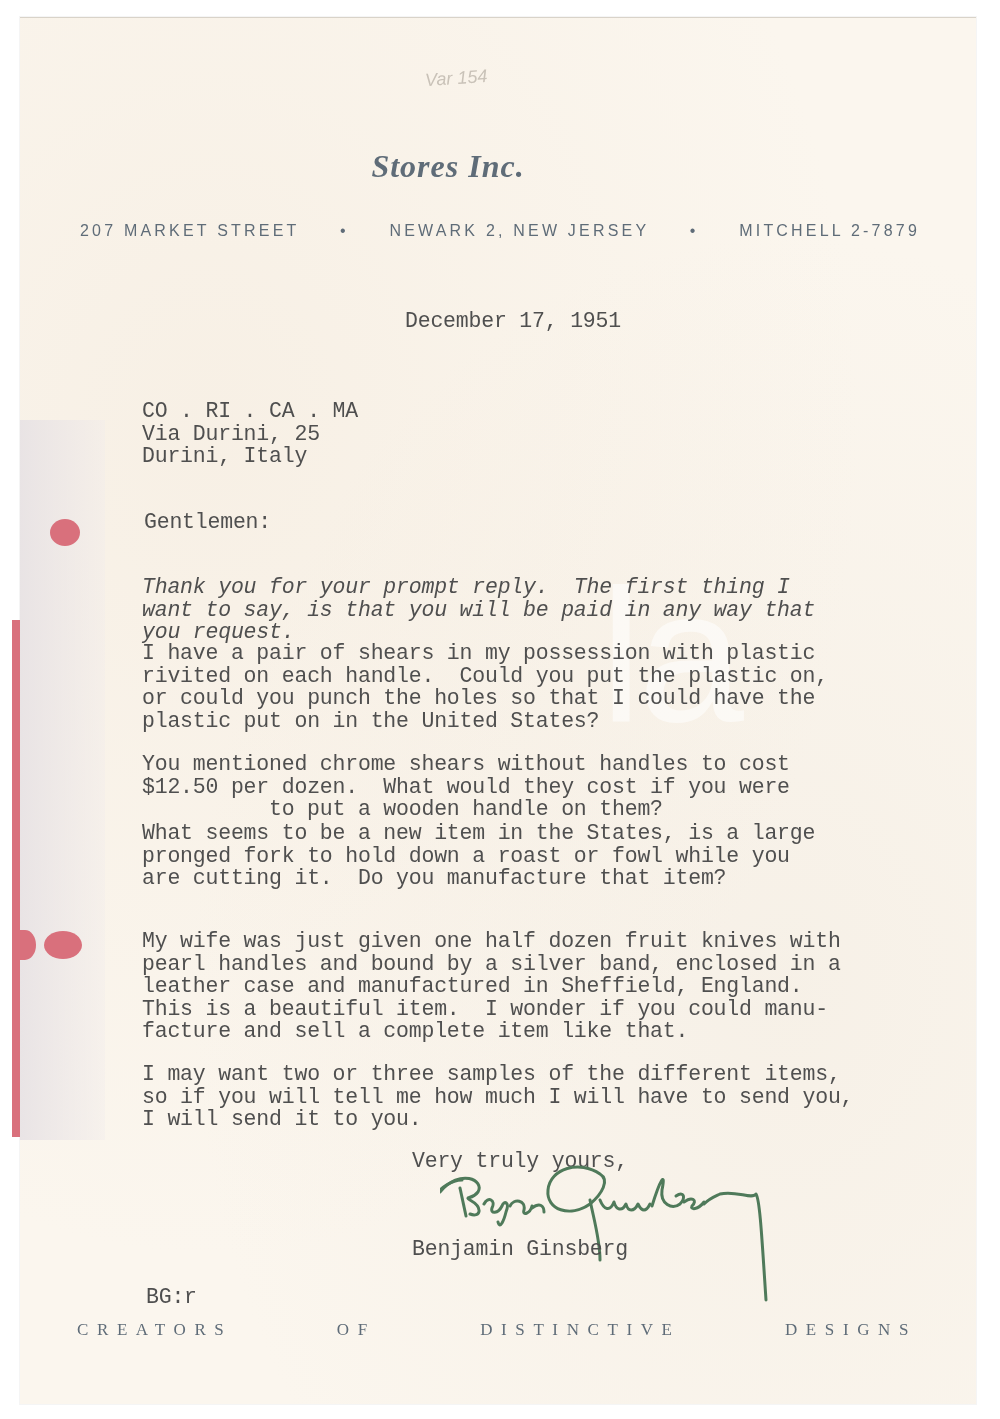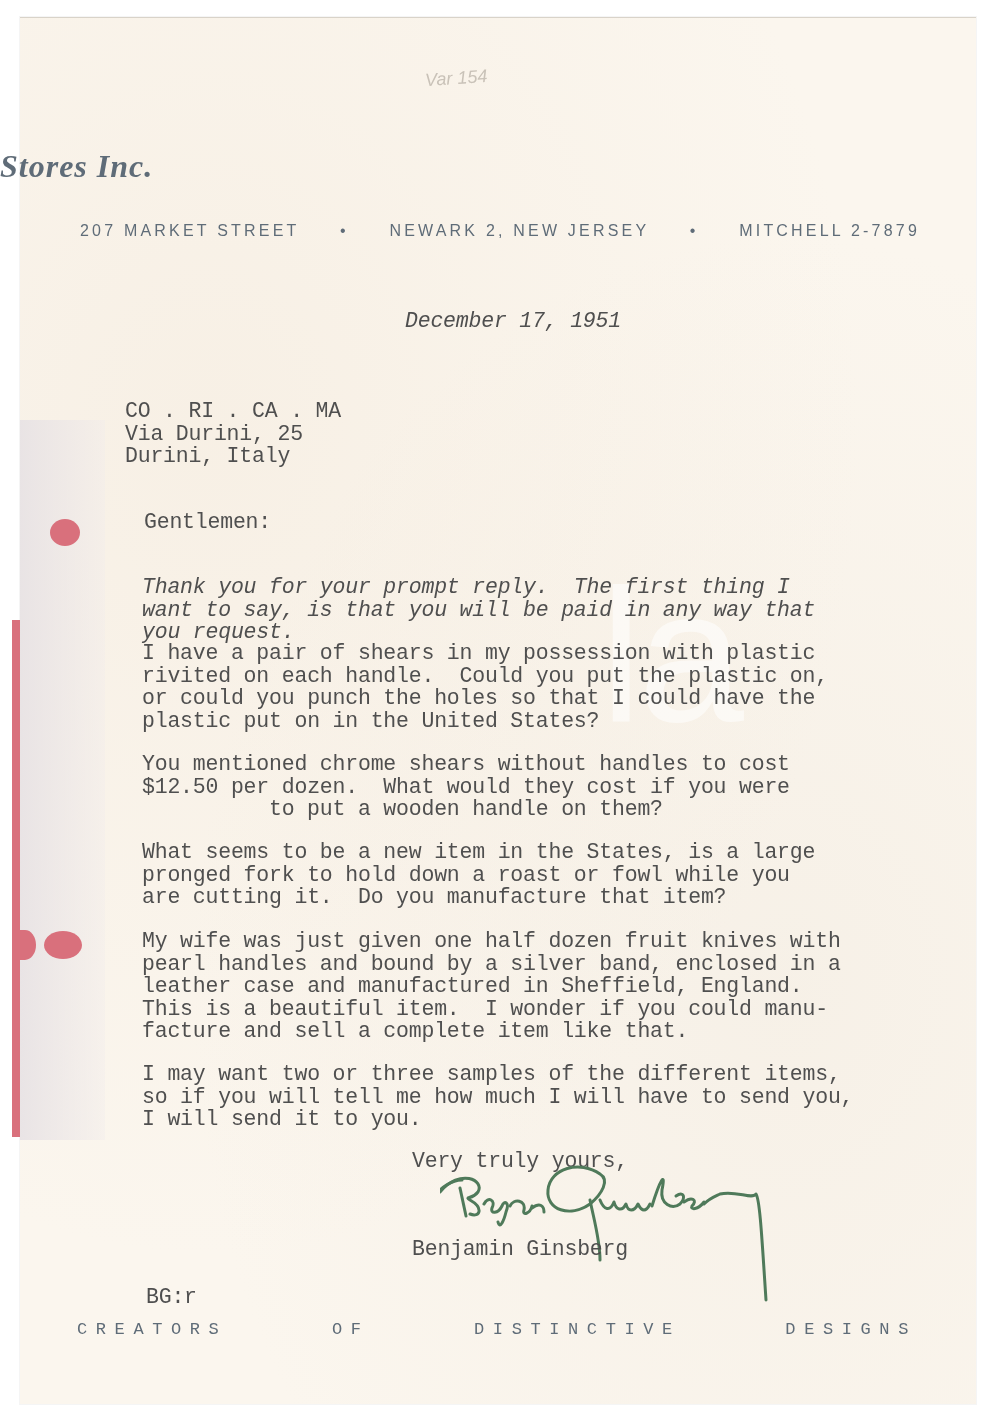--- a/index.html
+++ b/index.html
@@ -30,46 +30,46 @@
   }
   .watermark {
     position: absolute; left: 600px; top: 560px; font-family: "Liberation Sans", sans-serif;
     font-size: 190px; color: rgba(255,255,255,0.55); letter-spacing: -4px; line-height: 1;
   }
   .pencil {
     position: absolute; font-family: "Liberation Sans", sans-serif; color: #c9c2b8;
     font-size: 18px; font-style: italic;
   }
   .logo {
-    position: absolute; left: 0; width: 896px; top: 148px; 
+    position: absolute; left: 0; width: 896px; top: 148px; text-align: center;
     font-family: "Liberation Serif", serif; font-style: italic; font-weight: bold;
     font-size: 32px; color: #5f6c78; letter-spacing: 1px;
   }
   .address {
     position: absolute; left: 80px; top: 222px; width: 840px;
     font-family: "Liberation Sans", sans-serif; font-size: 16px; letter-spacing: 3.2px;
     color: #5f6c78; display: flex; justify-content: space-between; white-space: nowrap;
   }
   .typed {
     position: absolute; color: #4f4f4f; font-size: 21.5px; line-height: 22.5px;
     white-space: pre; letter-spacing: -0.2px;
   }
-  .date { left: 405px; top: 310px; font-style: italic; }
-  .recipient { left: 125px; top: 400px; }
+  .date { left: 405px; top: 310px; }
+  .recipient { left: 142px; top: 400px; }
   .salutation { left: 144px; top: 511px; }
   .para { left: 142px; }
   .closing { left: 412px; top: 1150px; }
   .signer { left: 412px; top: 1238px; }
   .initials { left: 146px; top: 1286px; }
   .signature {
     position: absolute; left: 440px; top: 1160px; width: 340px; height: 150px;
   }
   .tagline {
     position: absolute; left: 77px; top: 1320px; width: 840px;
-    font-family: Liberation Mono, monospace; font-size: 17px; color: #5f6c78;
+    font-family: Liberation Serif, serif; font-size: 17px; color: #5f6c78;
     letter-spacing: 8.6px; white-space: nowrap; display: flex; justify-content: space-between;
   }
 </style>
 </head>
 <body>
 
 <div class="paper"></div>
 
 <div class="pink-shadow"></div>
 <div class="red-band"></div>
@@ -100,21 +100,21 @@
 <div class="typed para" style="top:576px;font-style:italic;">Thank you for your prompt reply.  The first thing I
 want to say, is that you will be paid in any way that
 you request.</div>
 <div class="typed para" style="top:642px;">I have a pair of shears in my possession with plastic
 rivited on each handle.  Could you put the plastic on,
 or could you punch the holes so that I could have the
 plastic put on in the United States?</div>
 <div class="typed para" style="top:753px;text-align:center;">You mentioned chrome shears without handles to cost
 $12.50 per dozen.  What would they cost if you were
 to put a wooden handle on them?</div>
-<div class="typed para" style="top:841px;">What seems to be a new item in the States, is a large
+<div class="typed para" style="top:822px;">What seems to be a new item in the States, is a large
 pronged fork to hold down a roast or fowl while you
 are cutting it.  Do you manufacture that item?</div>
 <div class="typed para" style="top:930px;">My wife was just given one half dozen fruit knives with
 pearl handles and bound by a silver band, enclosed in a
 leather case and manufactured in Sheffield, England.
 This is a beautiful item.  I wonder if you could manu-
 facture and sell a complete item like that.</div>
 <div class="typed para" style="top:1063px;">I may want two or three samples of the different items,
 so if you will tell me how much I will have to send you,
 I will send it to you.</div>

